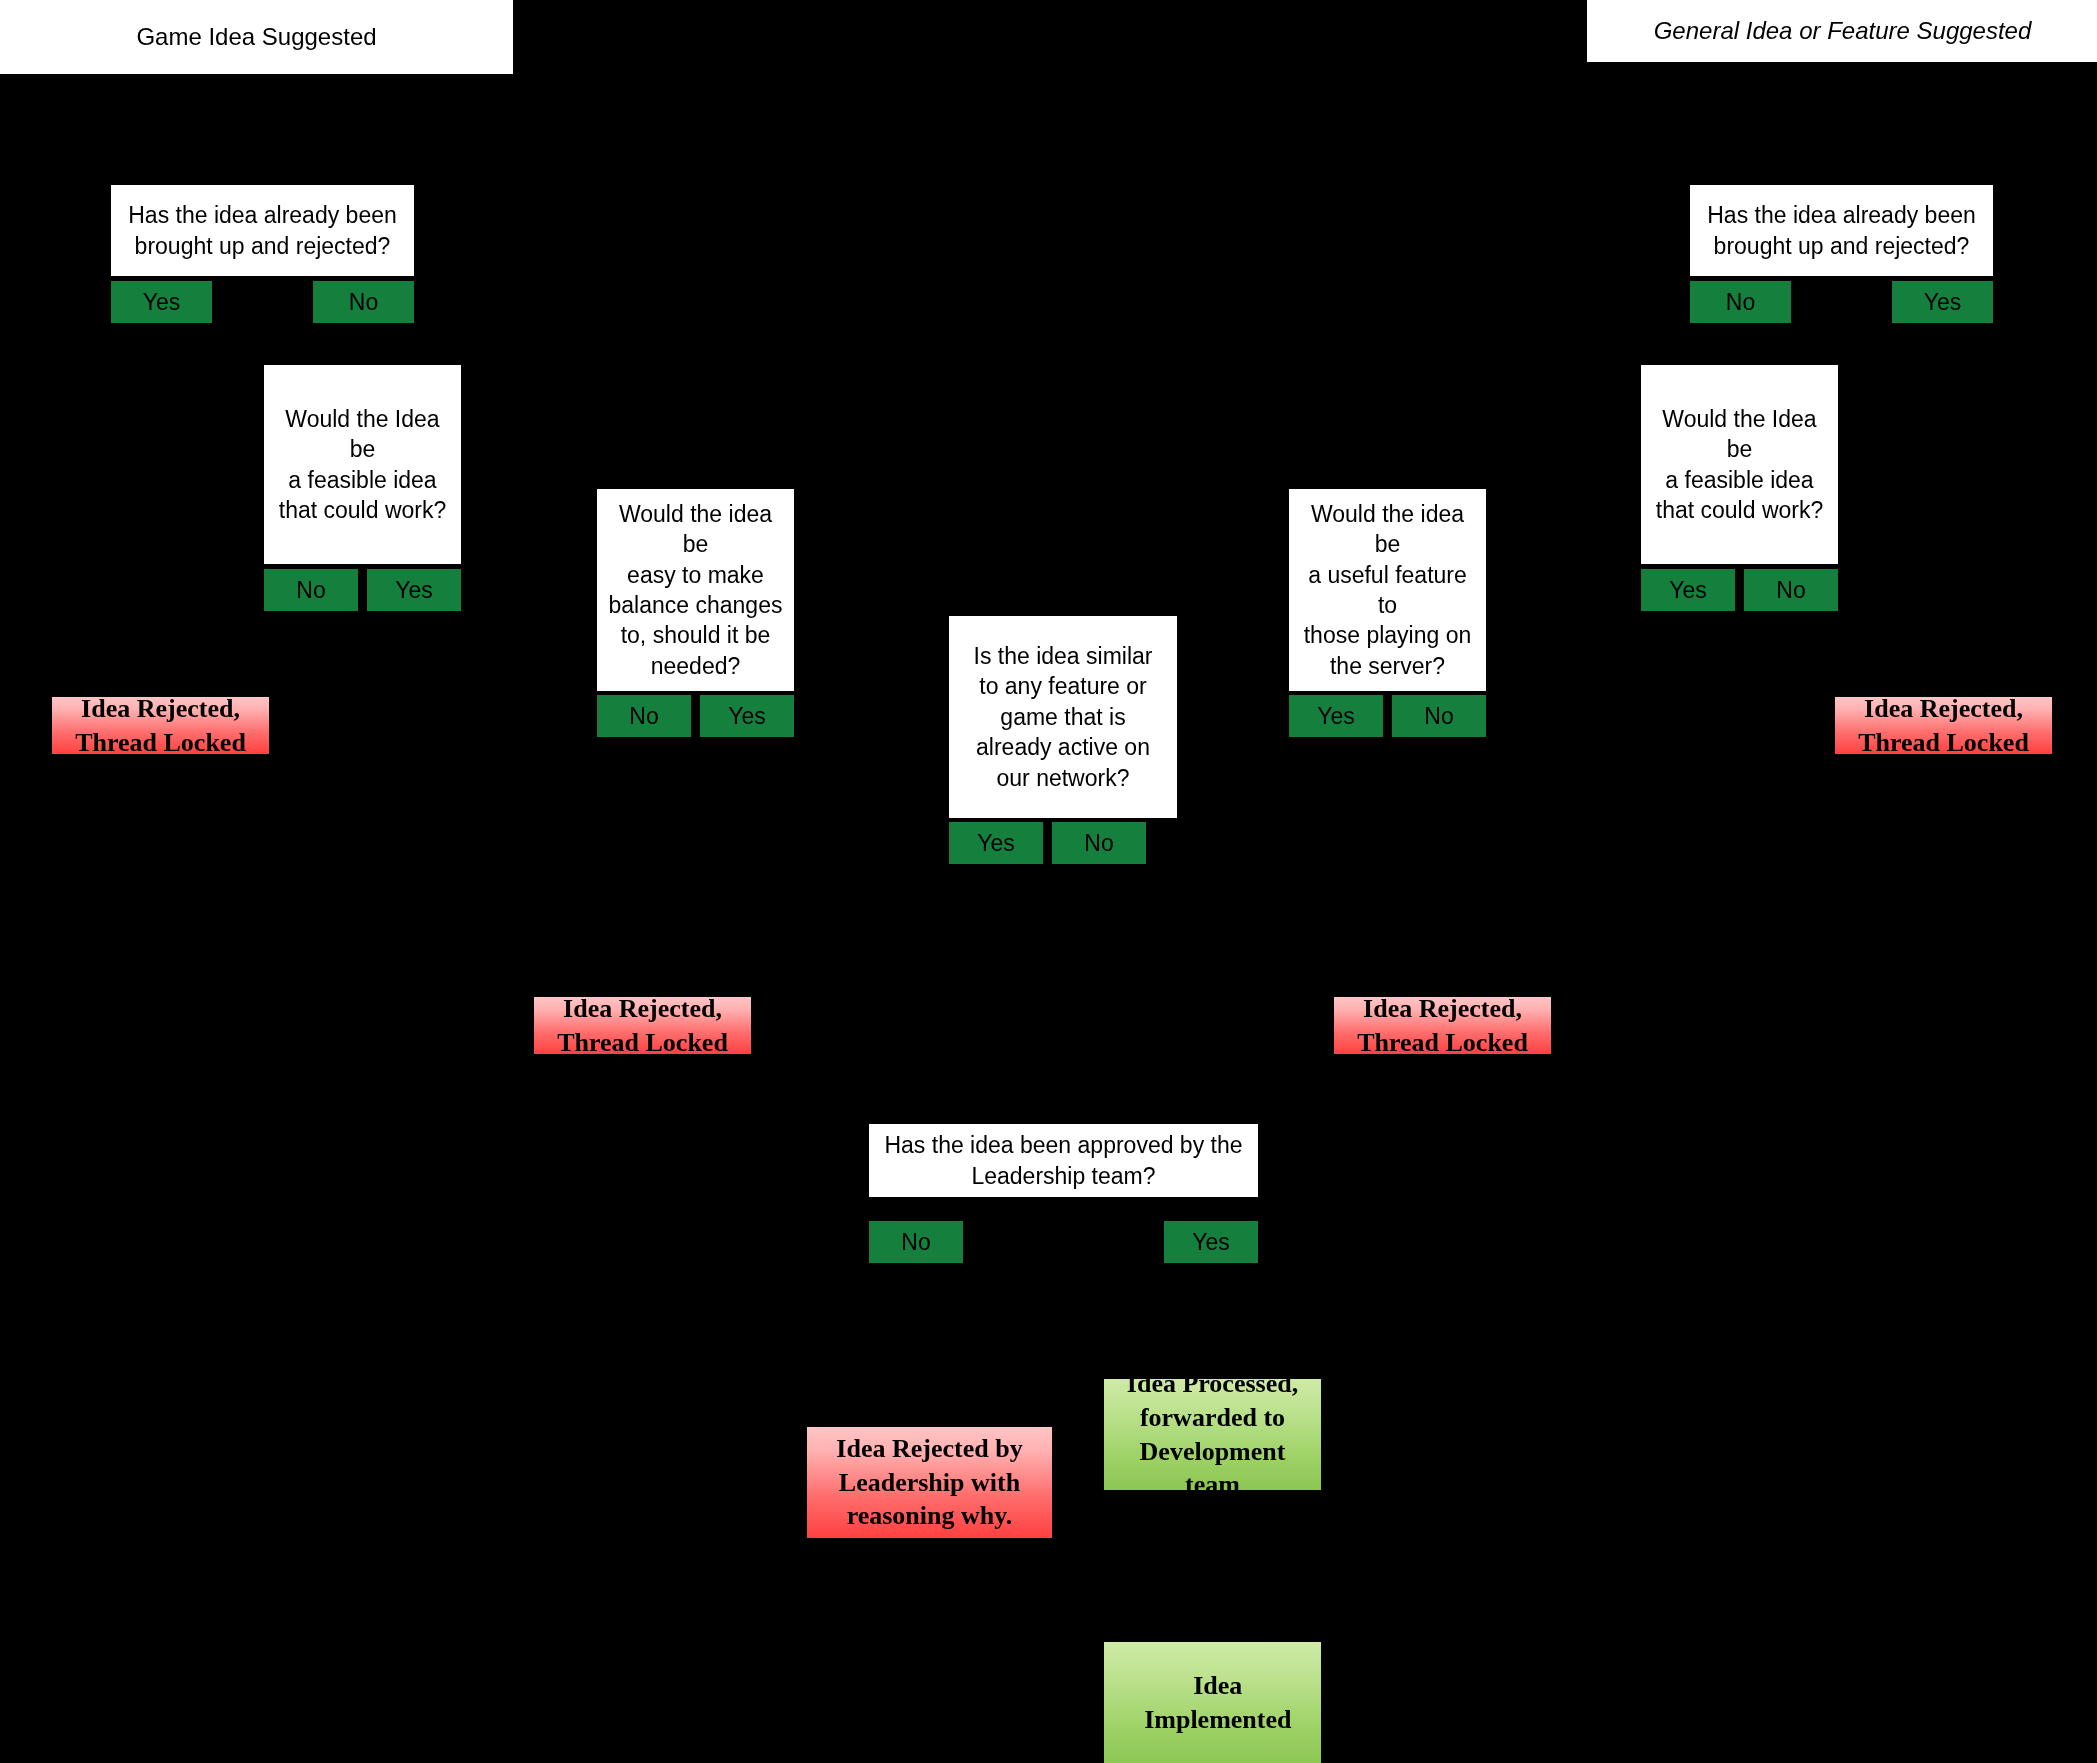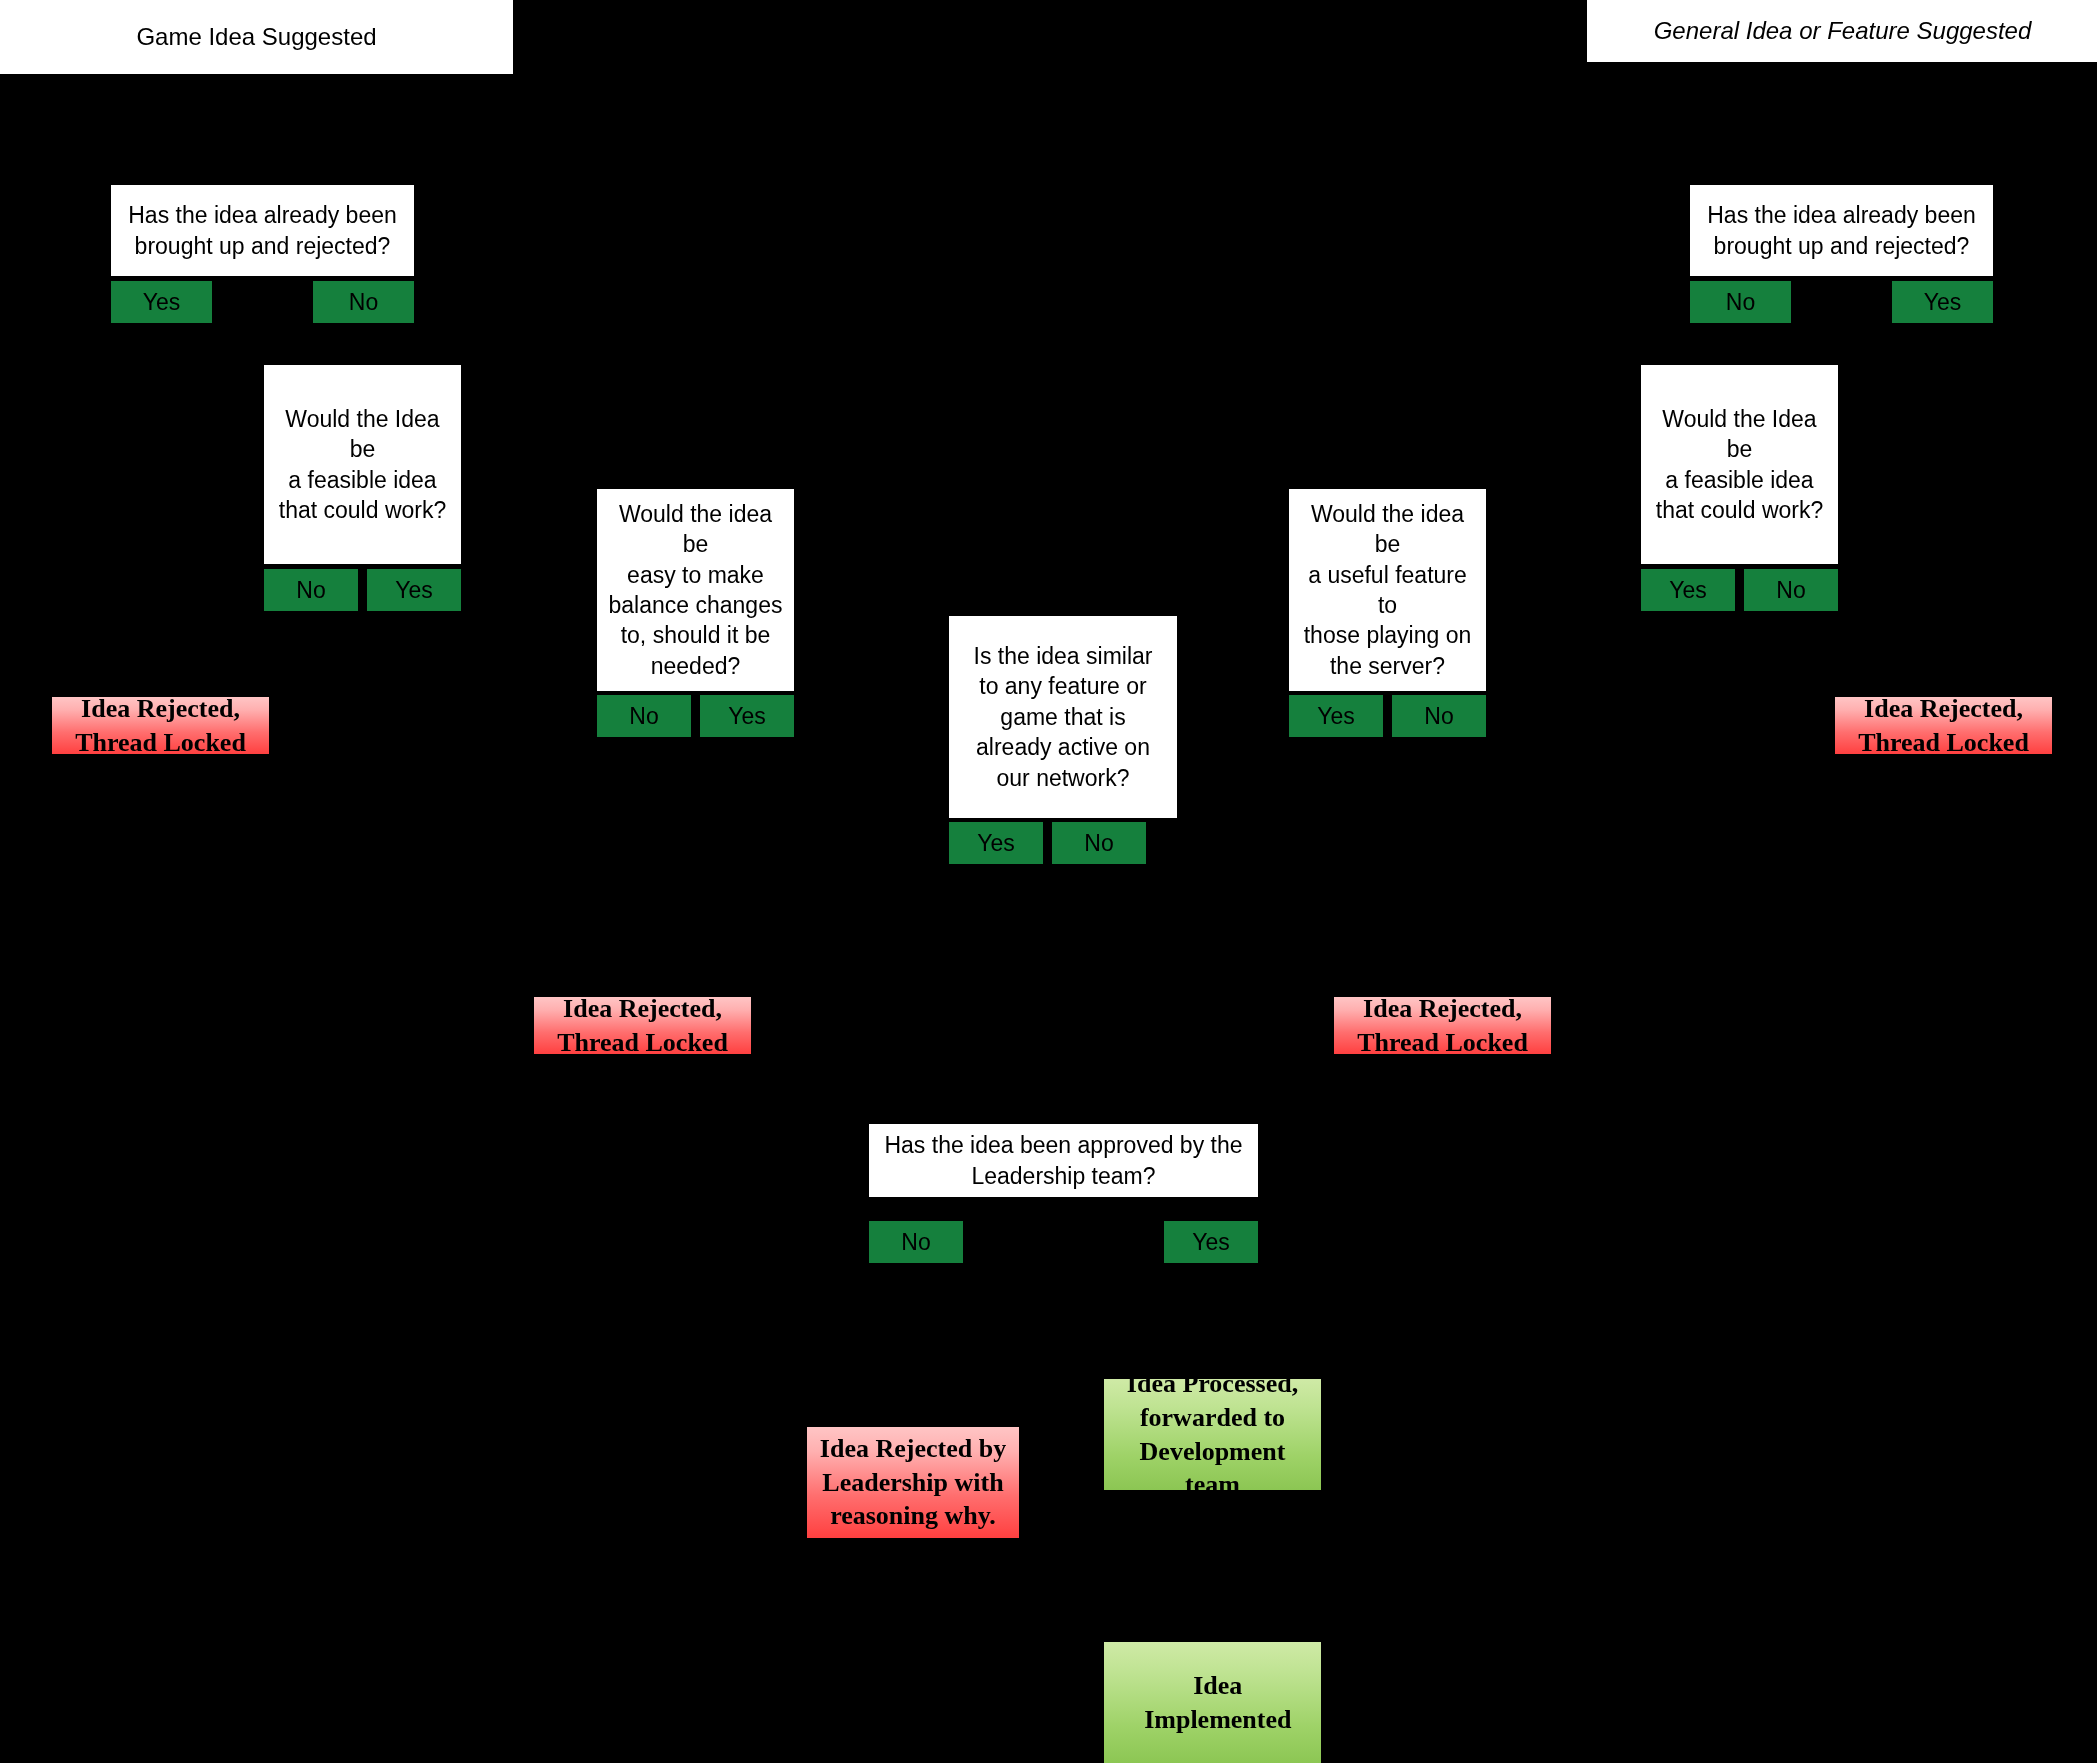--- a/index.html
+++ b/index.html
@@ -162,21 +162,21 @@
   <div class="outcome reject" style="left:1835px; top:697px; width:217px; height:57px;">Idea Rejected,
 Thread Locked</div>
 
   <div class="qbox" style="left:869px; top:1124px; width:389px; height:73px;">Has the idea been approved by the
 Leadership team?</div>
 
   <div class="answer" style="left:869px; top:1221px; width:94px; height:42px;">No</div>
 
   <div class="answer" style="left:1164px; top:1221px; width:94px; height:42px;">Yes</div>
 
-  <div class="outcome reject" style="left:807px; top:1427px; width:212px; height:111px;">Idea Rejected by
+  <div class="outcome reject" style="left:807px; top:1427px; width:245px; height:111px;">Idea Rejected by
 Leadership with
 reasoning why.</div>
 
   <div class="outcome accept" style="left:1104px; top:1379px; width:217px; height:111px;">Idea Processed,
 forwarded to
 Development team</div>
 
   <div class="outcome accept" style="left:1104px; top:1642px; width:217px; height:122px;padding-left:16px;">Idea Implemented</div>
 
 </div>

